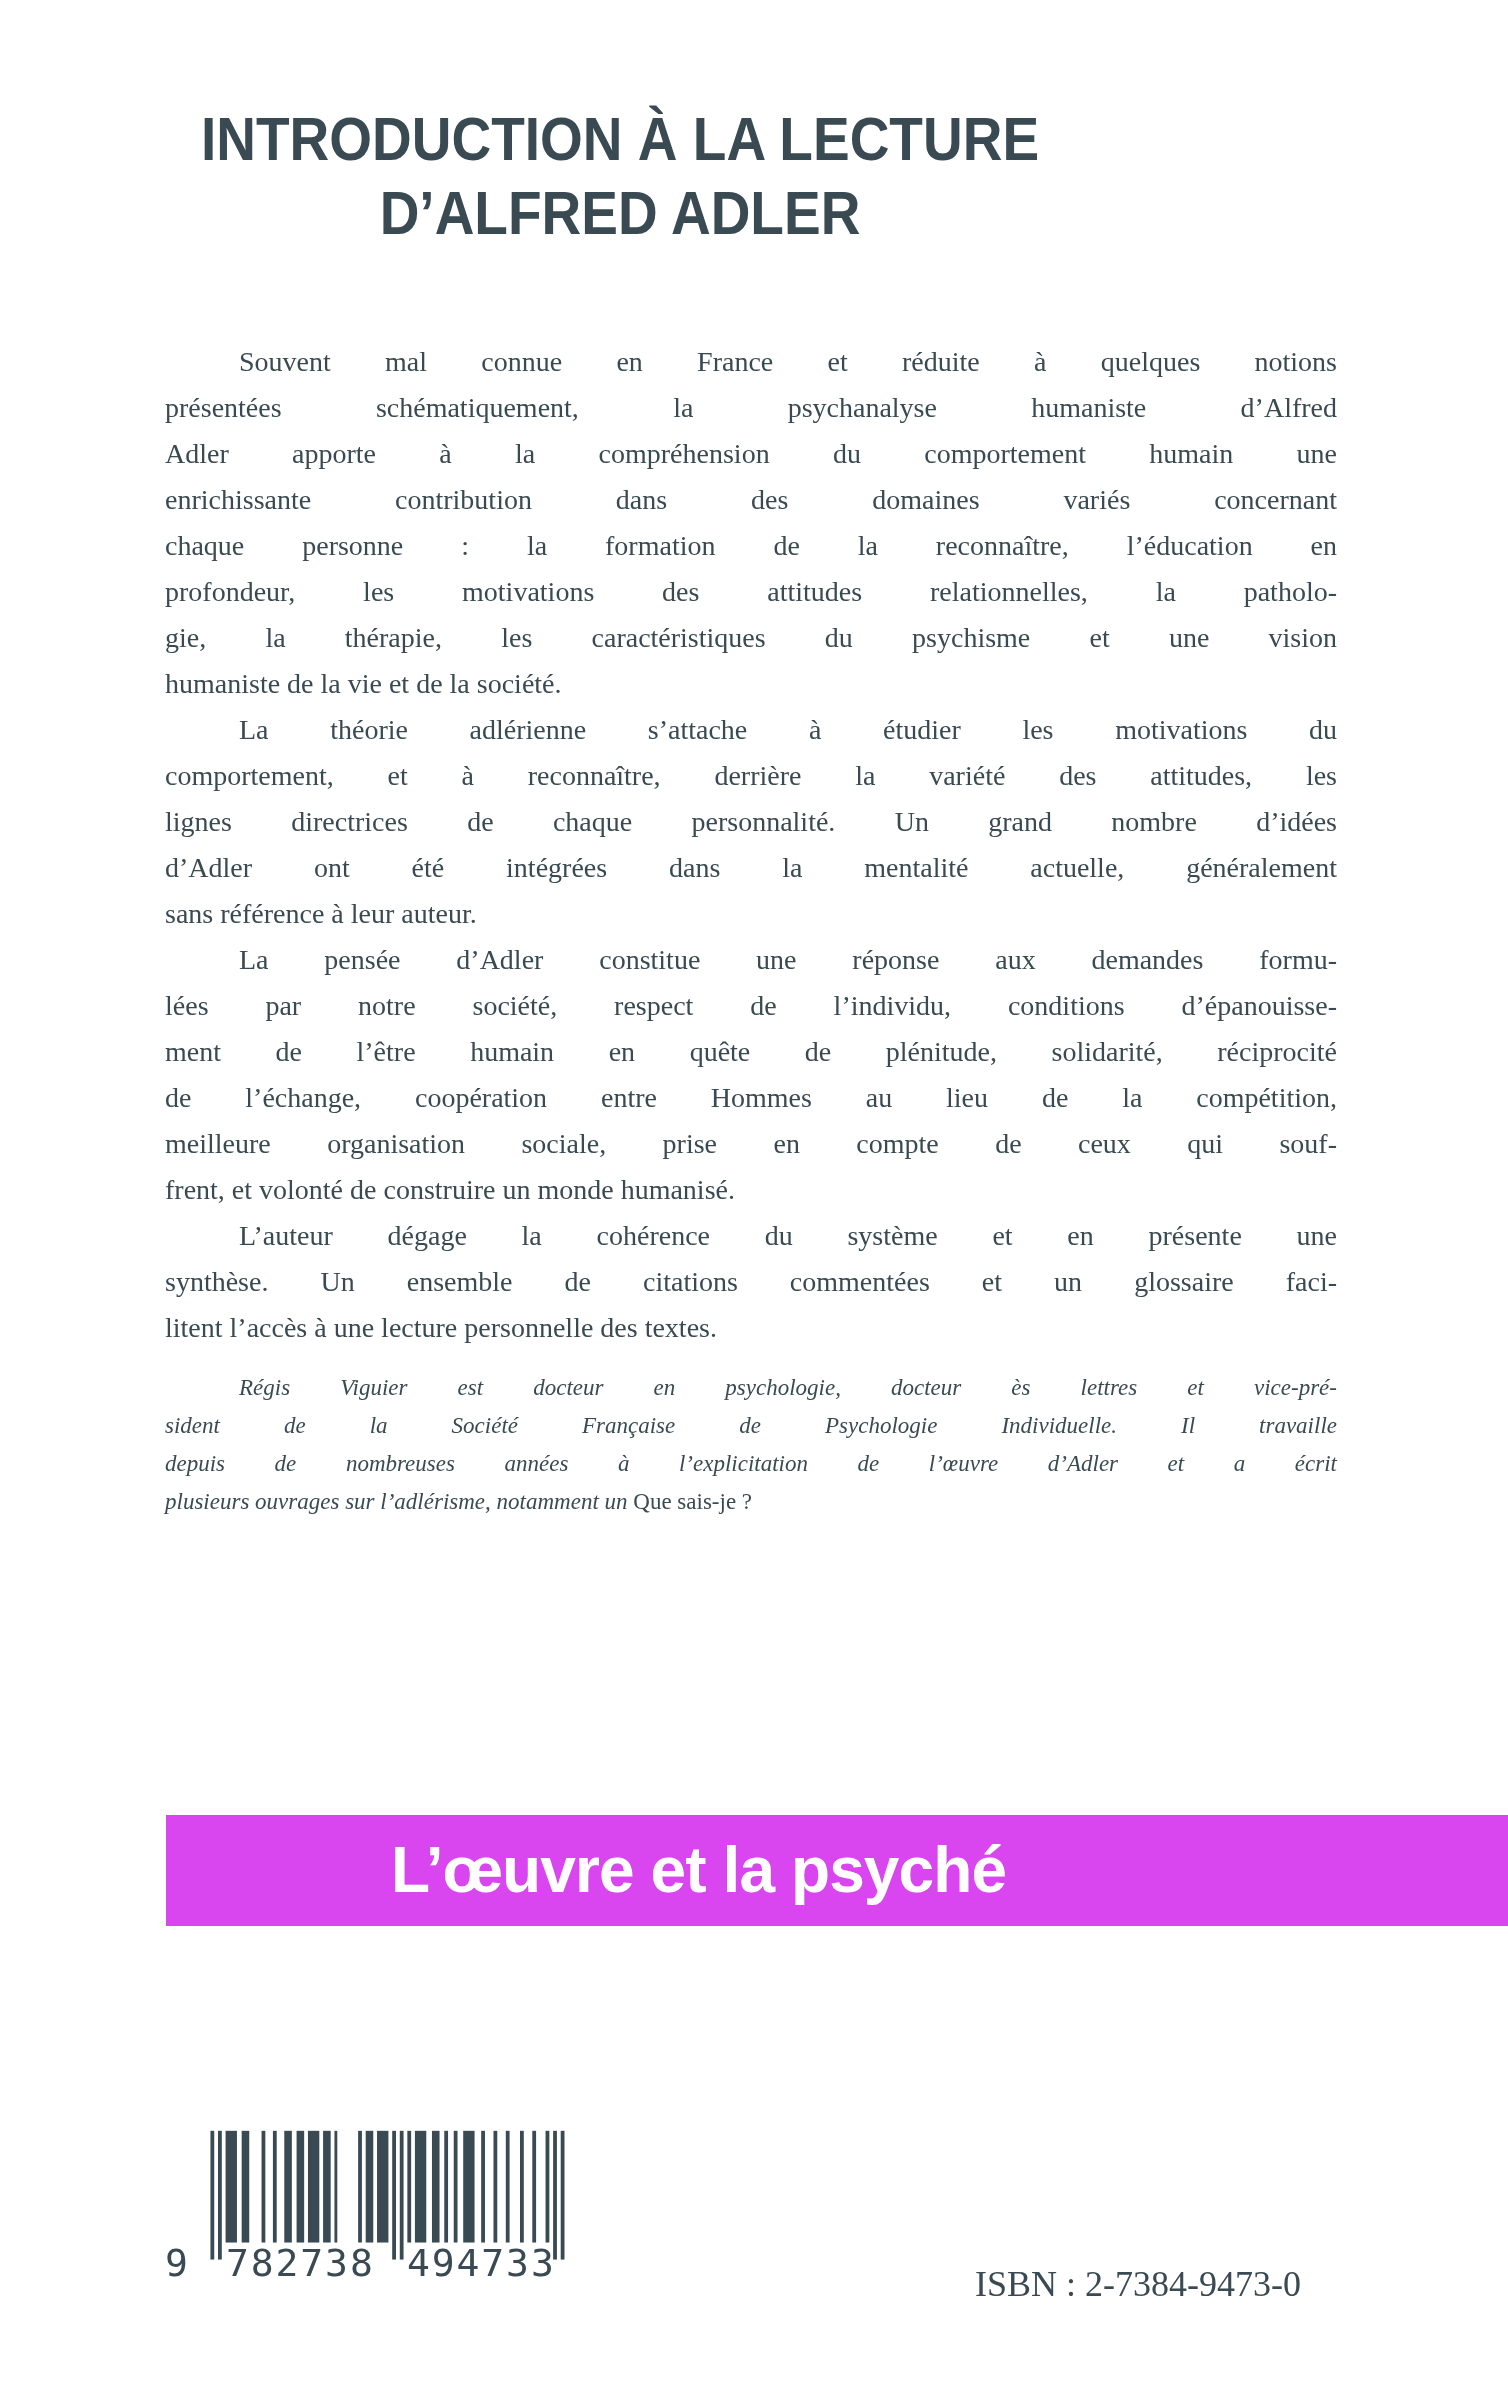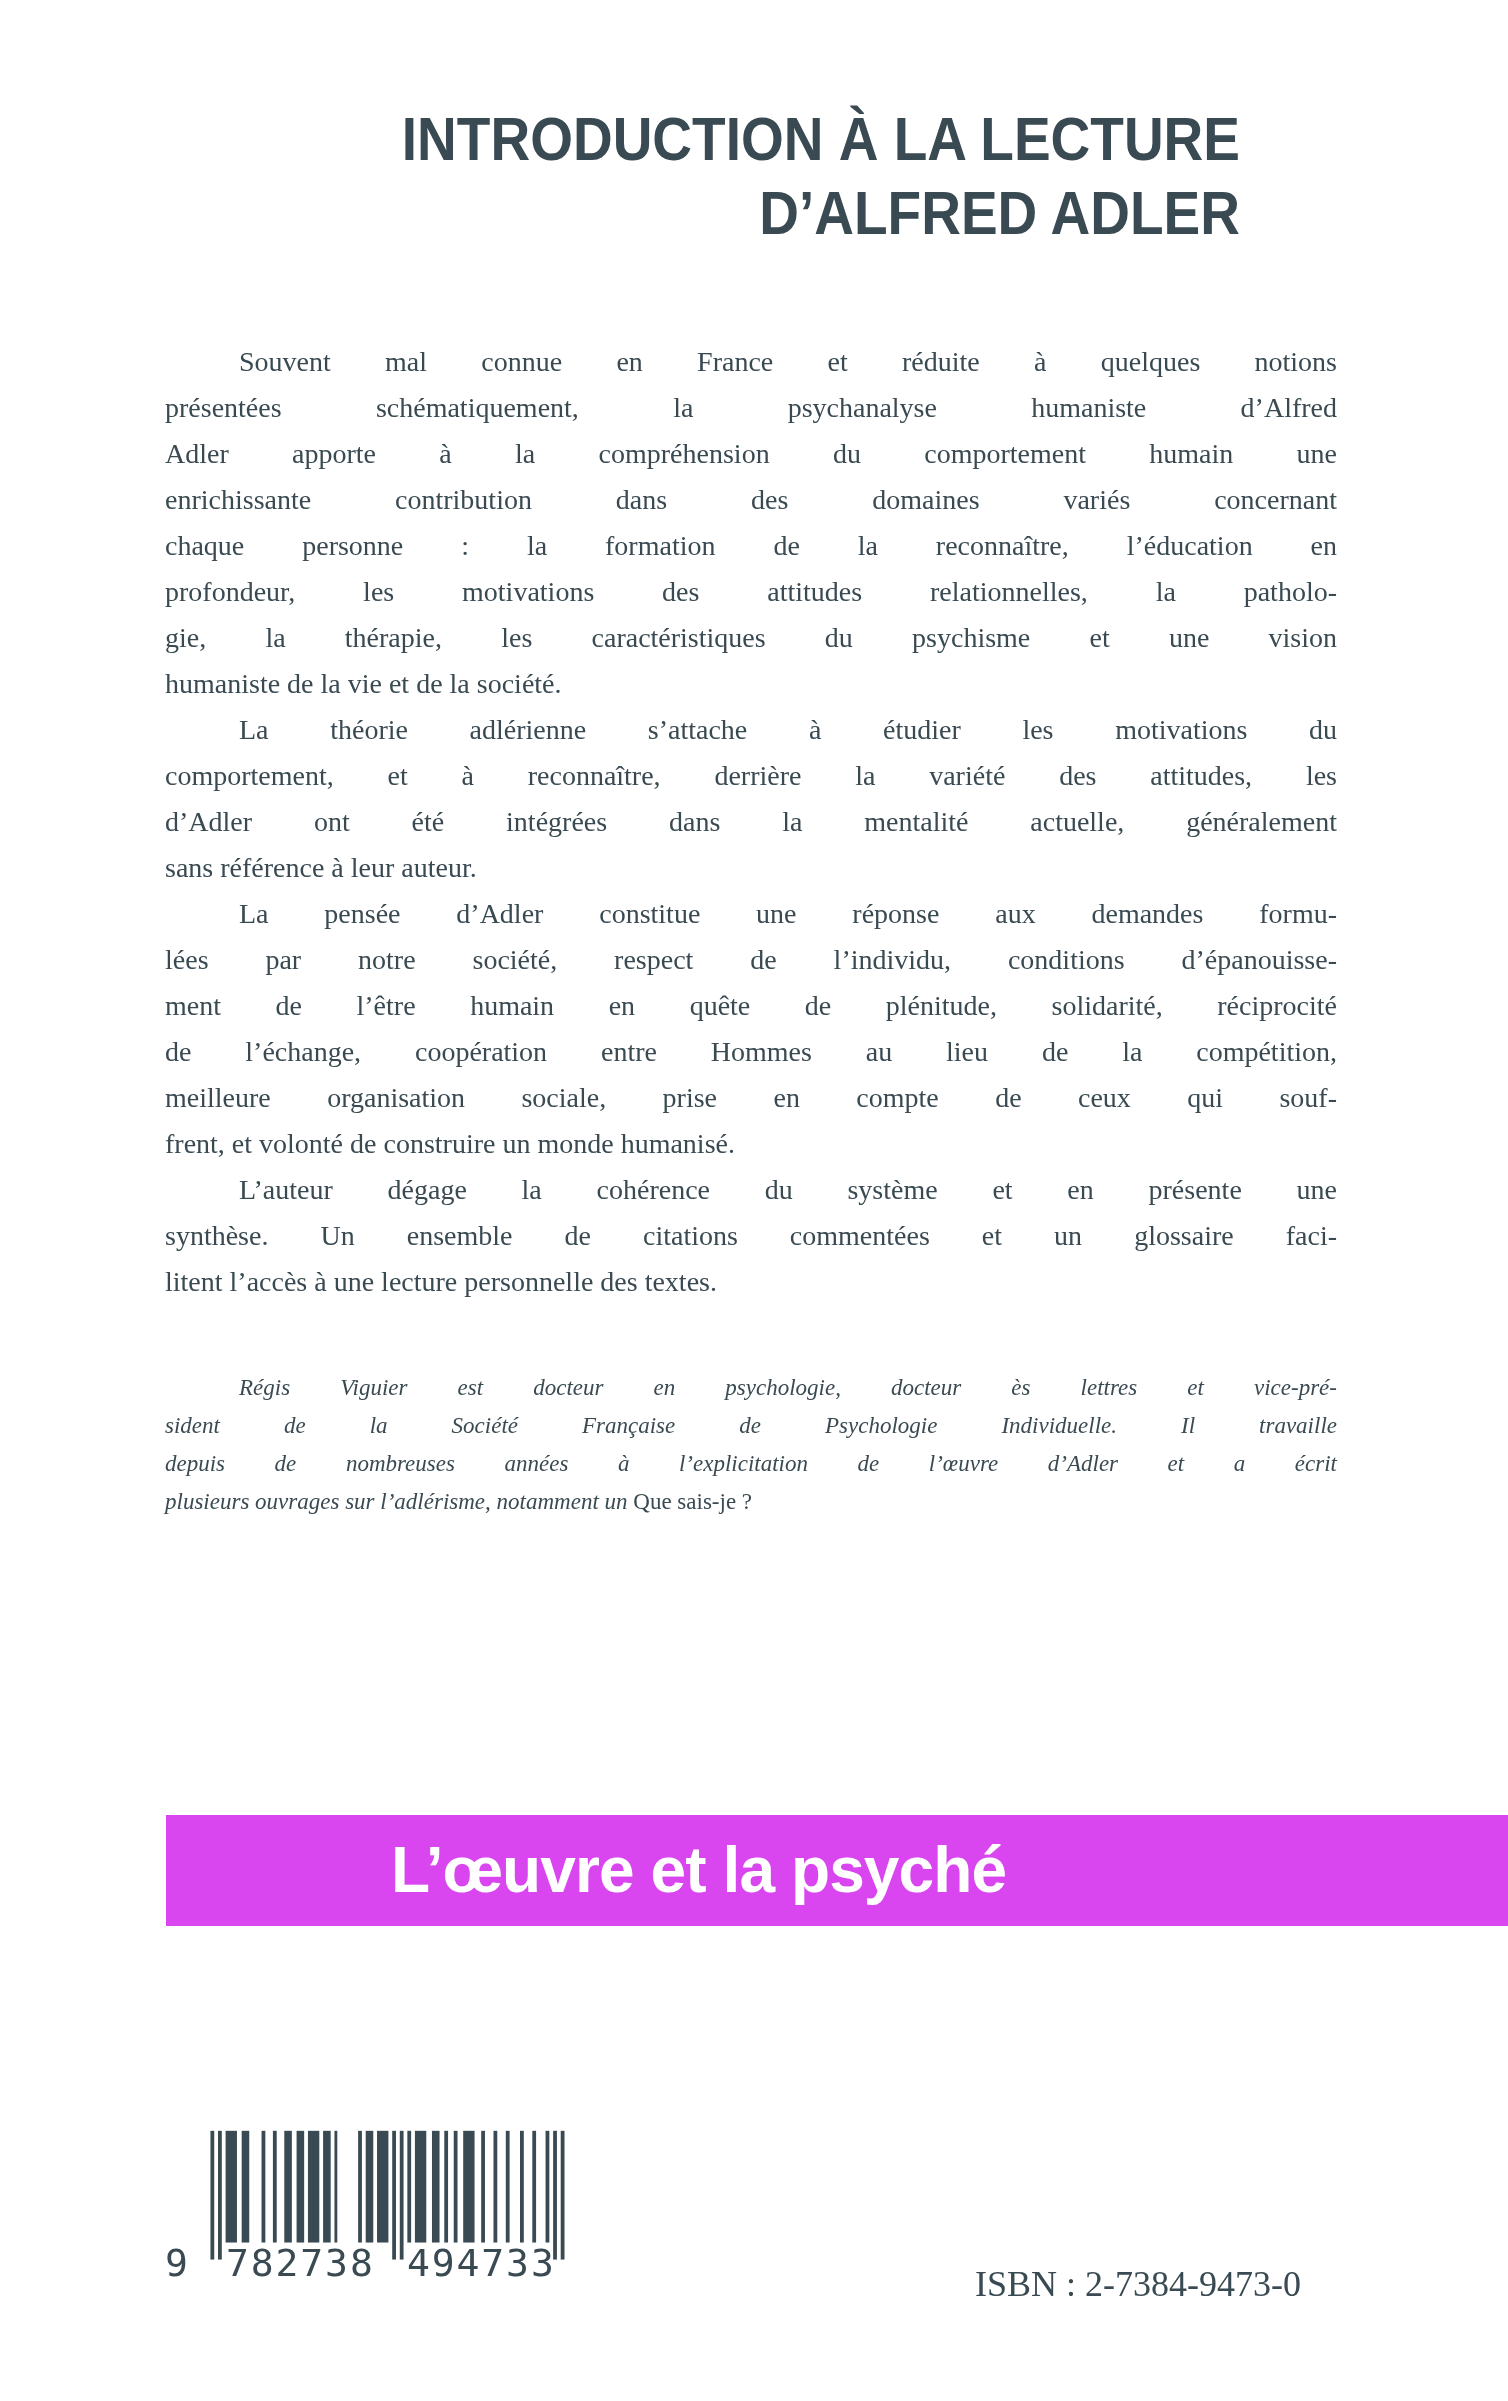--- a/index.html
+++ b/index.html
@@ -1,18 +1,18 @@
 <!DOCTYPE html>
 <html style="font-size:15px"><head>
   <meta charset="utf-8">
   <style>
     html, body { margin: 0; padding: 0; background: #ffffff; }
     body { width: 1508px; height: 2402px; position: relative; overflow: hidden; color: #3a4a52; }
     .title {
-      position: absolute; left: 0; top: 102px; width: 1240px; text-align: right;
+      position: absolute; left: 0; top: 102px; width: 1240px; text-align: center;
       font-family: "Liberation Sans", sans-serif; font-weight: bold;
       font-size: 55px; line-height: 74px; color: #3a4a52; letter-spacing: 0px;
       transform: scaleX(1.0);
     }
     .title div { transform: scaleY(1.12); }
     .body-text {
       position: absolute; left: 165px; top: 339px; width: 1172px;
       font-family: "Liberation Serif", serif; font-size: 28px; line-height: 46px;
       color: #3a4a52; text-align: justify;
     }
@@ -62,20 +62,21 @@
     <span class="line" style="text-indent:0">Adler apporte à la compréhension du comportement humain une</span>
     <span class="line" style="text-indent:0">enrichissante contribution dans des domaines variés concernant</span>
     <span class="line" style="text-indent:0">chaque personne : la formation de la reconnaître, l’éducation en</span>
     <span class="line" style="text-indent:0">profondeur, les motivations des attitudes relationnelles, la patholo-</span>
     <span class="line" style="text-indent:0">gie, la thérapie, les caractéristiques du psychisme et une vision</span>
     <span class="line last" style="text-indent:0">humaniste de la vie et de la société.</span>
   </p>
   <p>
     <span class="line">La théorie adlérienne s’attache à étudier les motivations du</span>
     <span class="line" style="text-indent:0">comportement, et à reconnaître, derrière la variété des attitudes, les</span>
+    <span class="line" style="text-indent:0">lignes directrices de chaque personnalité. Un grand nombre d’idées</span>
     <span class="line" style="text-indent:0">d’Adler ont été intégrées dans la mentalité actuelle, généralement</span>
     <span class="line last" style="text-indent:0">sans référence à leur auteur.</span>
   </p>
   <p>
     <span class="line">La pensée d’Adler constitue une réponse aux demandes formu-</span>
     <span class="line" style="text-indent:0">lées par notre société, respect de l’individu, conditions d’épanouisse-</span>
     <span class="line" style="text-indent:0">ment de l’être humain en quête de plénitude, solidarité, réciprocité</span>
     <span class="line" style="text-indent:0">de l’échange, coopération entre Hommes au lieu de la compétition,</span>
     <span class="line" style="text-indent:0">meilleure organisation sociale, prise en compte de ceux qui souf-</span>
     <span class="line last" style="text-indent:0">frent, et volonté de construire un monde humanisé.</span>

